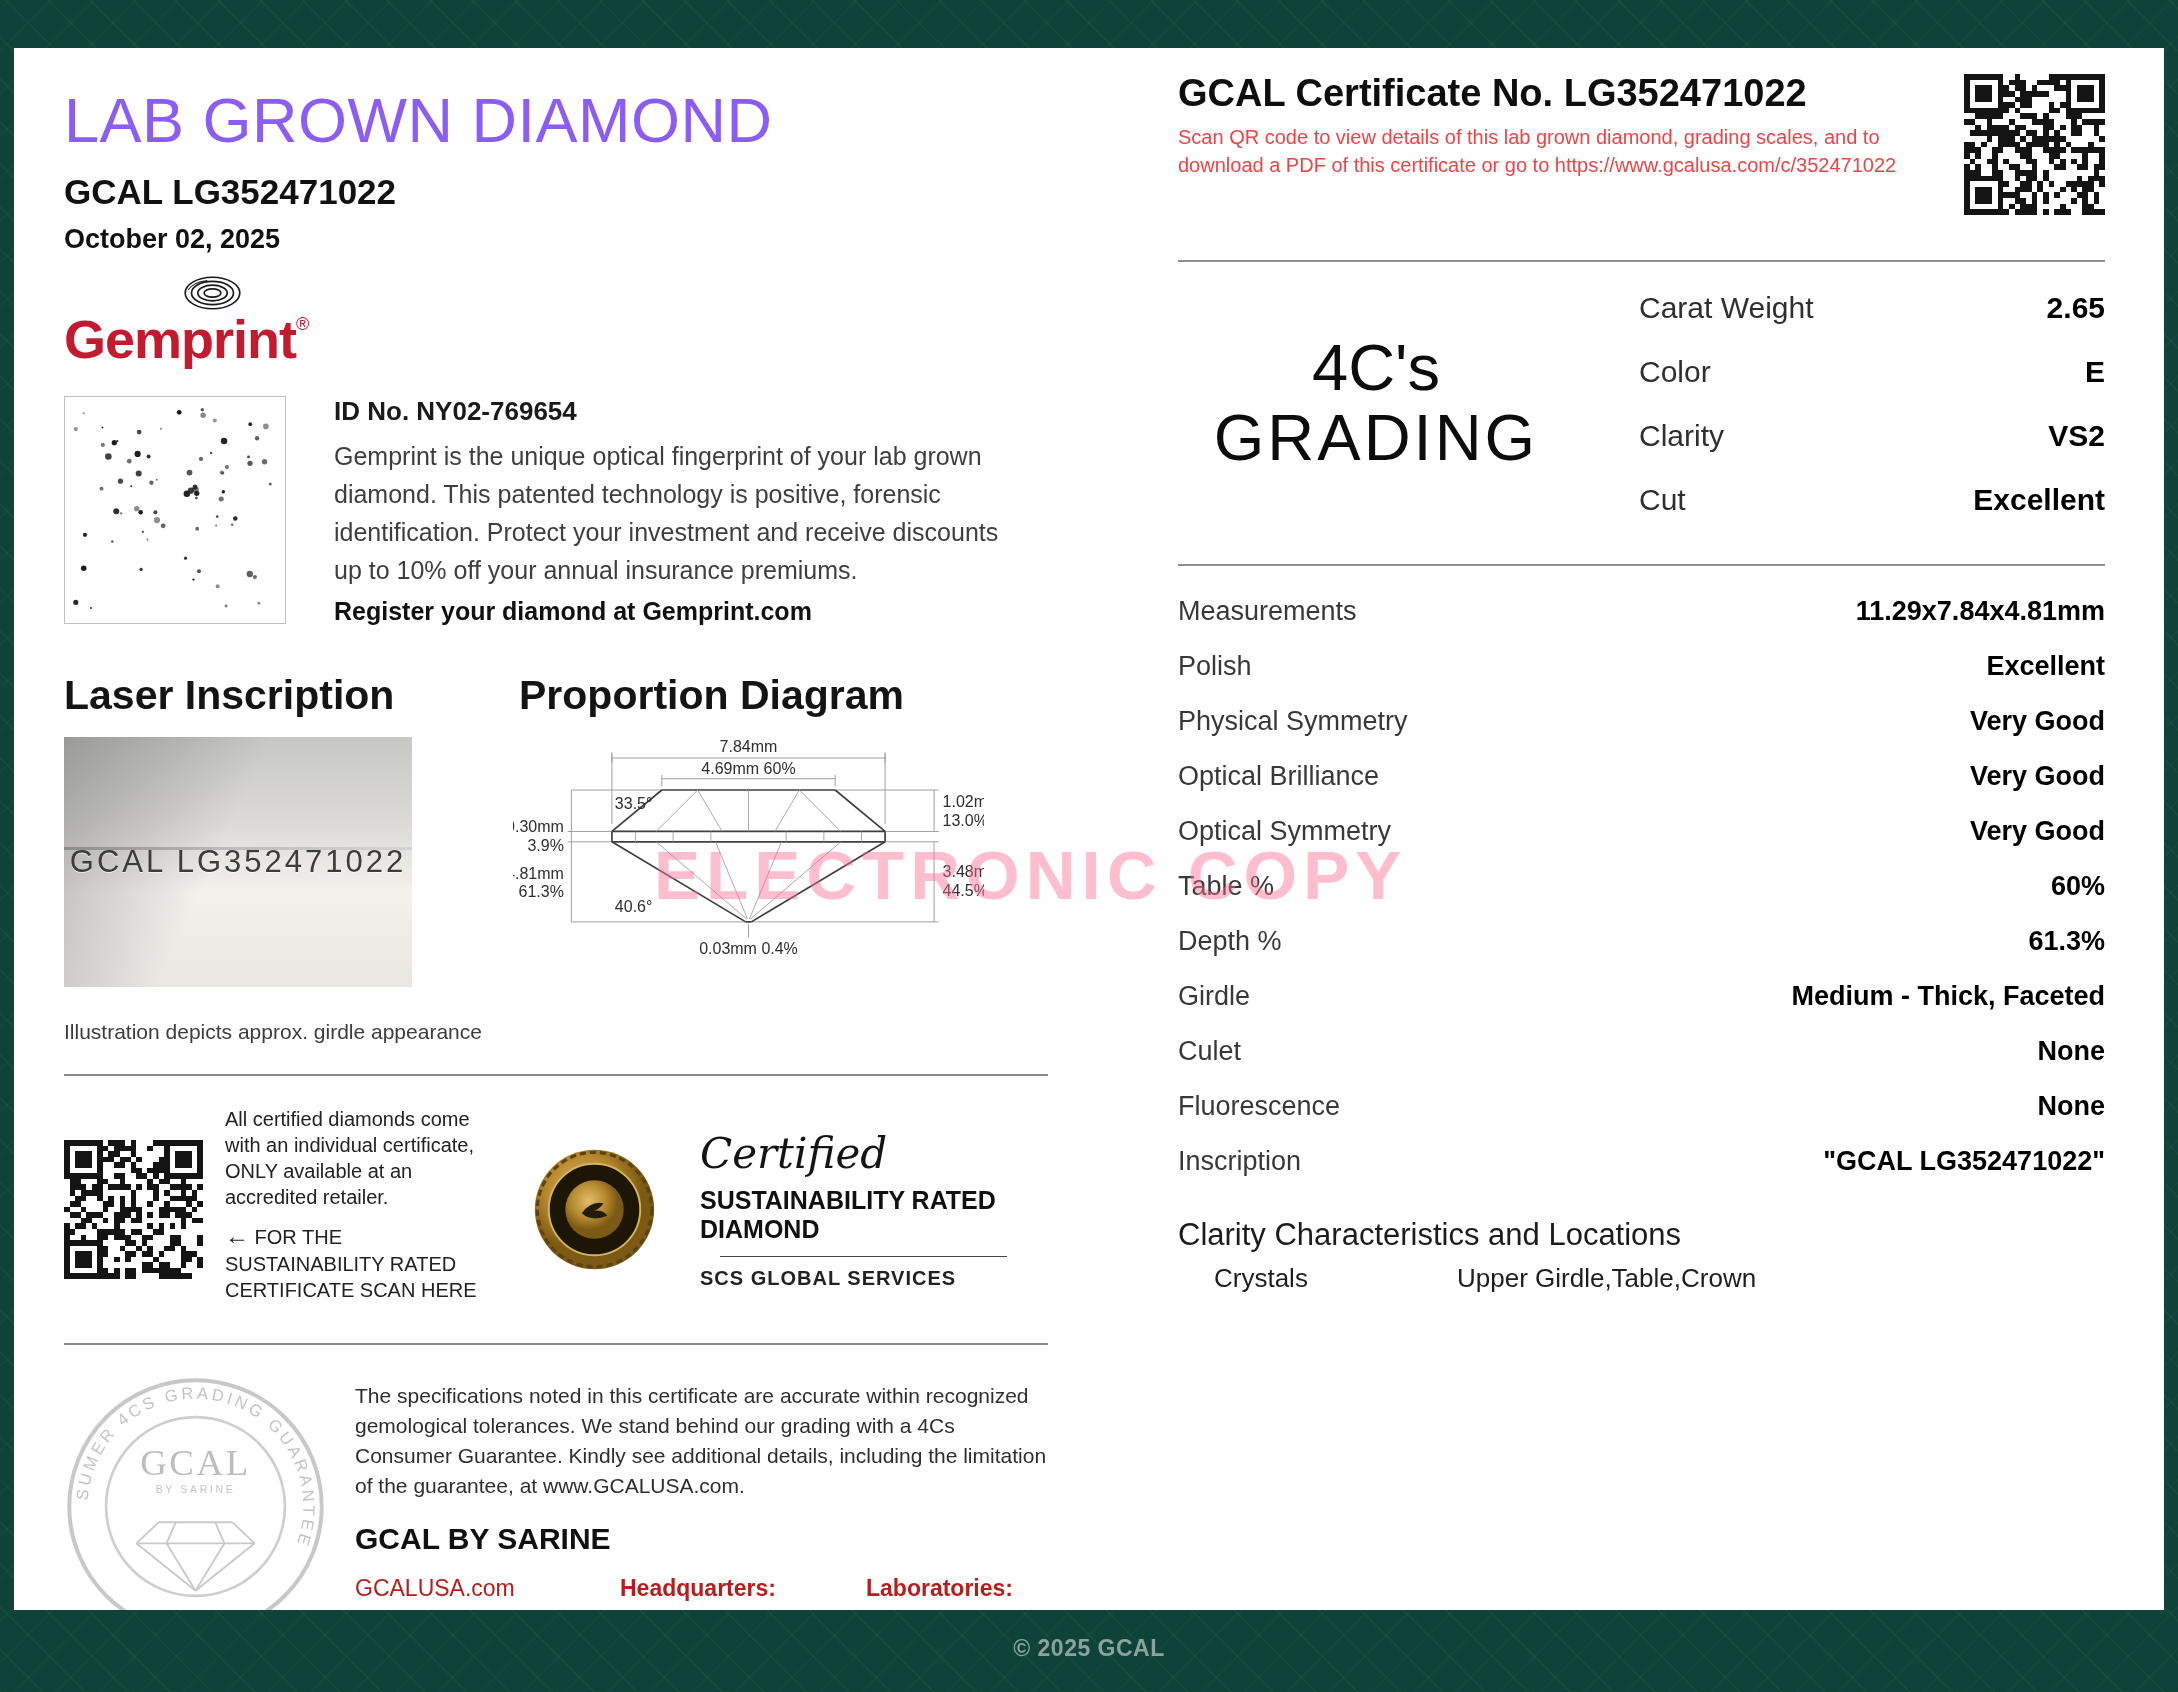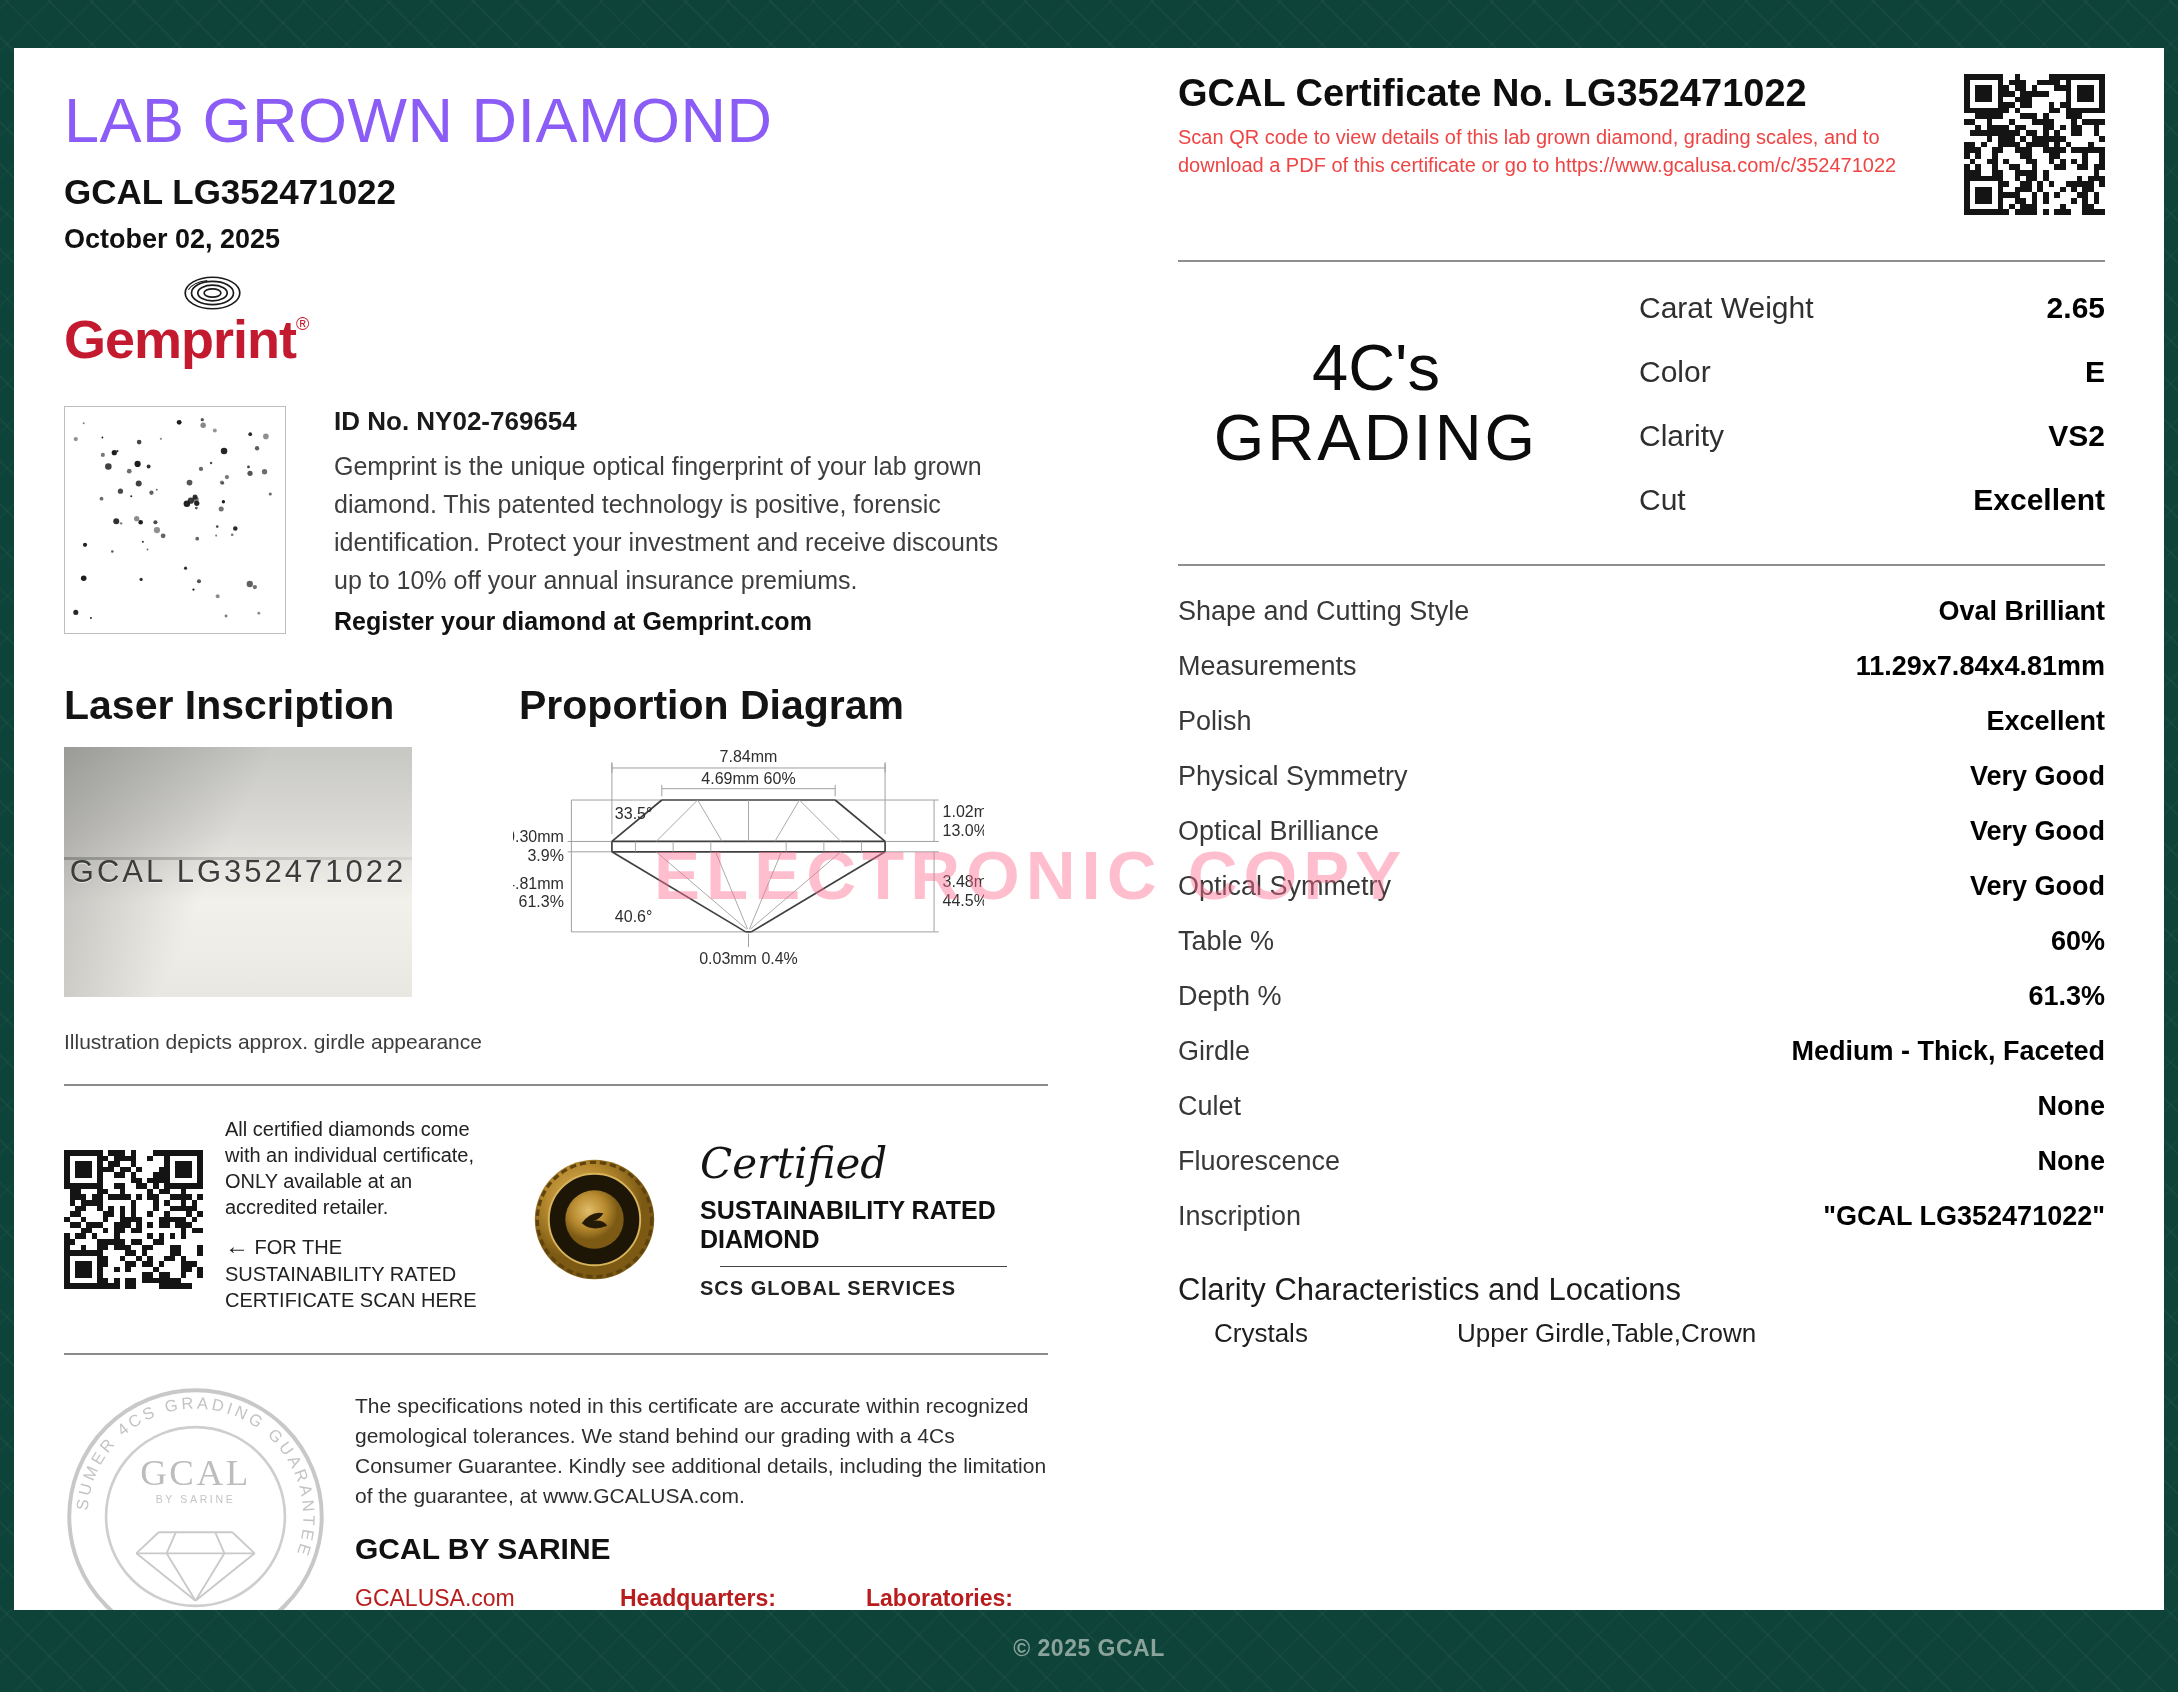--- a/index.html
+++ b/index.html
@@ -35,21 +35,21 @@
   .cert-no{font-size:35px;font-weight:700;color:#111;margin-top:16px;}
   .date{font-size:27px;font-weight:700;color:#111;margin-top:12px;}
 
   .gemprint-row{display:flex;align-items:flex-end;margin-top:57px;}
   .gemprint-logo{position:relative;}
   .gp-fp{position:absolute;top:-40px;left:117px;}
   .gp-word{font-size:54px;font-weight:700;color:#c41a2f;letter-spacing:-1px;line-height:1;}
   .gp-reg{font-size:18px;color:#c41a2f;vertical-align:top;position:relative;top:2px;}
   .gp-tagline{font-style:italic;font-weight:700;font-size:29px;color:#1c1c1c;margin-left:34px;padding-bottom:6px;}
 
-  .gemprint-body{display:flex;margin-top:40px;}
+  .gemprint-body{display:flex;margin-top:30px;}
   .dotbox{width:222px;height:228px;border:1px solid #bfbfbf;background:#fff;flex:0 0 auto;}
   .gp-desc{margin-left:48px;width:673px;}
   .gp-id{font-size:26px;font-weight:700;color:#1a1a1a;}
   .gp-p{font-size:25px;color:#3e3e3e;line-height:1.52;margin:10px 0 0 0;}
   .gp-register{font-size:25px;font-weight:700;color:#111;margin-top:8px;}
 
   .two-head{display:flex;margin-top:46px;}
   .two-head h2{font-size:41px;font-weight:700;color:#141414;margin:0;}
   .two-head h2:first-child{flex:0 0 455px;}
 
@@ -1094,24 +1094,20 @@
             <span class="fc-label">Cut</span>
             <span class="fc-value">Excellent</span>
           </div>
         </div>
       </div>
 
       <hr class="rule-right">
 
       <div class="specs">
         <div class="spec-row">
-            <span class="spec-label">Shape and Cutting Style</span>
-            <span class="spec-value">Oval Brilliant</span>
-          </div>
-        <div class="spec-row">
             <span class="spec-label">Measurements</span>
             <span class="spec-value">11.29x7.84x4.81mm</span>
           </div>
         <div class="spec-row">
             <span class="spec-label">Polish</span>
             <span class="spec-value">Excellent</span>
           </div>
         <div class="spec-row">
             <span class="spec-label">Physical Symmetry</span>
             <span class="spec-value">Very Good</span>

